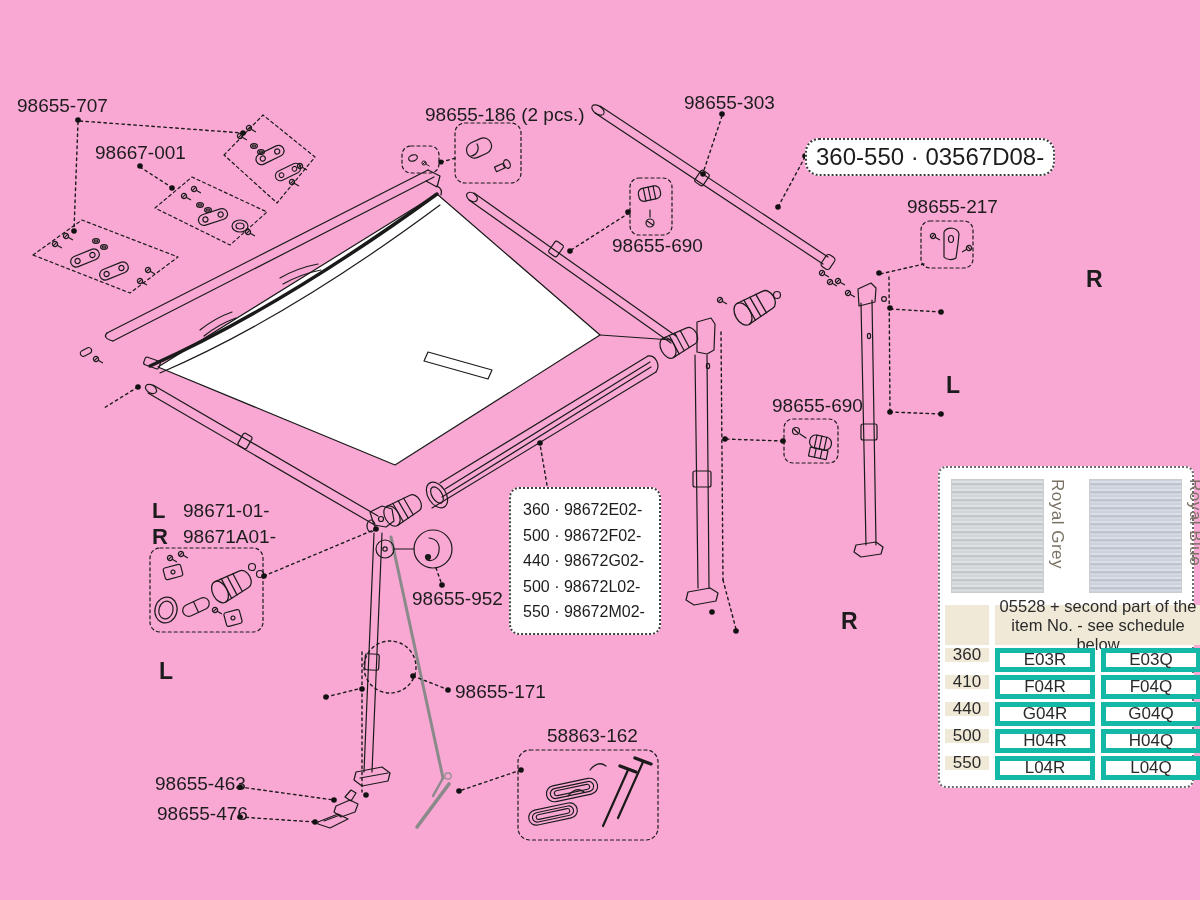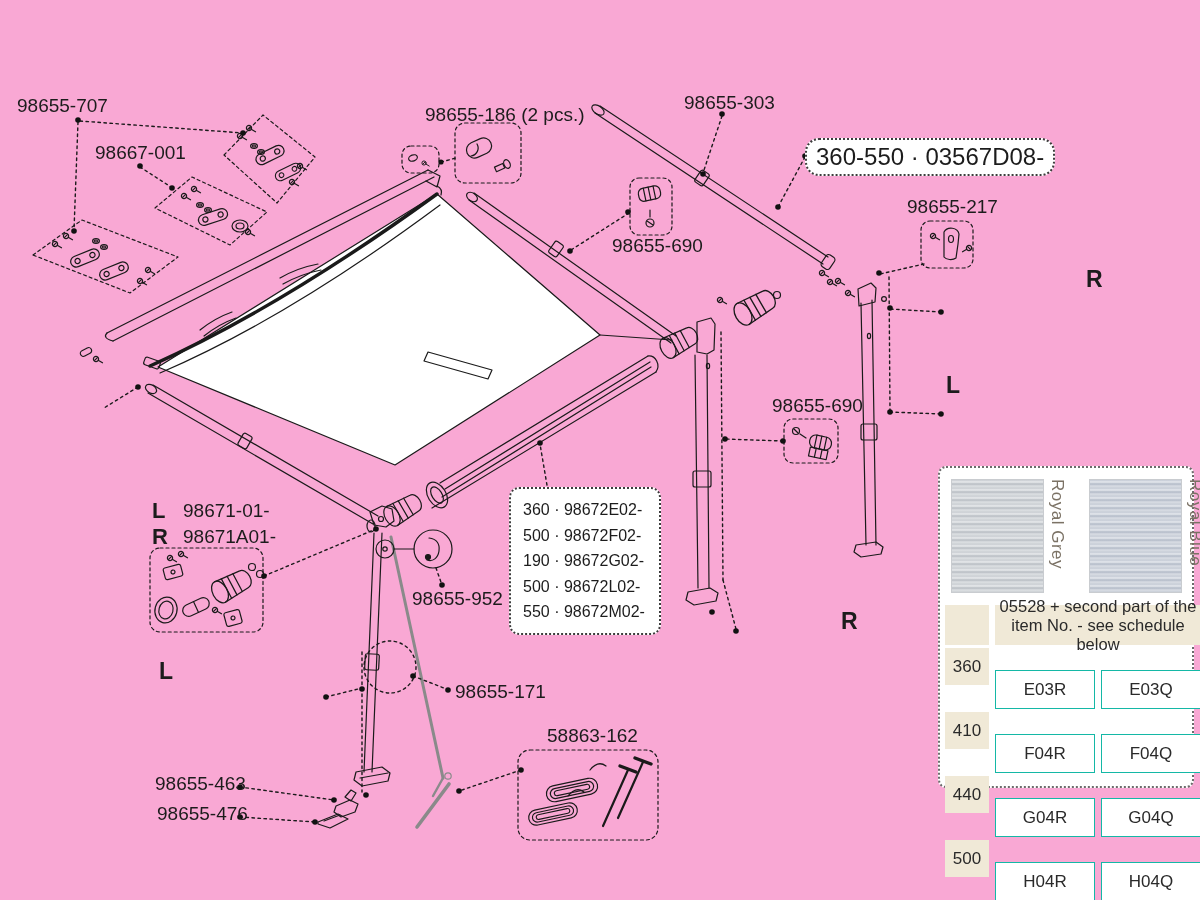--- a/index.html
+++ b/index.html
@@ -15,23 +15,23 @@
   .sizesbox div{font-size:16px;line-height:25.5px;white-space:nowrap;}
   .panel{position:absolute;left:938px;top:466px;width:256px;height:322px;
          border:2px dotted #6b6b6b;border-radius:8px;background:#fff;box-sizing:border-box;}
   .sw-row{display:flex;gap:22px;padding:11px 0 0 11px;}
   .sw{display:flex;}
   .sw-img{width:91px;height:112px;border:1px solid #c9ccd0;}
   .sw-grey{background:repeating-linear-gradient(180deg,#c7cbd0 0px,#e9ebed 2px,#b7bcc2 4px,#dde0e3 6px,#cdd1d5 8px);}
   .sw-blue{background:repeating-linear-gradient(180deg,#c3c9d4 0px,#e6e9ee 2px,#b2bac7 4px,#d9dde4 6px,#c9cfd8 8px);}
   .sw-name{writing-mode:vertical-rl;font-size:17px;color:#7b7265;padding-left:3px;letter-spacing:.5px;}
   .grid{display:grid;grid-template-columns:44px 100px 100px;gap:3px 6px;margin:12px 0 0 5px;font-size:17px;}
-  .cell{display:flex;align-items:center;justify-content:center;height:37px;color:#2a2a2a;}
+  .cell{display:flex;align-items:center;justify-content:center;height:14px;color:#2a2a2a;}
   .beige{background:#f0e9d7;}
-  .white{background:#fff;border:1px solid #14b8a6;margin-top:22px;}
+  .white{background:#fff;border:5px solid #14b8a6;}
   .thead{grid-column:2/4;height:40px;text-align:center;font-size:16.5px;line-height:19px;
          display:flex;align-items:center;justify-content:center;background:#f0e9d7;color:#2a2a2a;}
   .corner{height:40px;background:#f0e9d7;}
 </style>
 </head>
 <body>
 
 <div id="stage">
 
 <svg id="art" width="1200" height="900" viewBox="0 0 1200 900" fill="none" stroke="#1a1a1a" stroke-width="1.2" stroke-linecap="round" stroke-linejoin="round">
@@ -413,21 +413,21 @@
 <div class="mark" style="left:152px;top:498px;font-size:22px">L</div>
 <div class="lbl" style="left:183px;top:501px">98671-01-</div>
 <div class="mark" style="left:152px;top:524px;font-size:22px">R</div>
 <div class="lbl" style="left:183px;top:527px">98671A01-</div>
 
 <div class="lbl" style="left:412px;top:589px">98655-952</div>
 
 <div class="sizesbox">
   <div>360 · 98672E02-</div>
   <div>500 · 98672F02-</div>
-  <div>190 · 98672G02-</div>
+  <div>440 · 98672G02-</div>
   <div>500 · 98672L02-</div>
   <div>550 · 98672M02-</div>
 </div>
 
 <div class="mark" style="left:841px;top:608px">R</div>
 <div class="mark" style="left:159px;top:658px">L</div>
 <div class="lbl" style="left:455px;top:682px">98655-171</div>
 <div class="lbl" style="left:155px;top:774px">98655-463</div>
 <div class="lbl" style="left:157px;top:804px">98655-476</div>
 <div class="lbl" style="left:547px;top:726px">58863-162</div>

